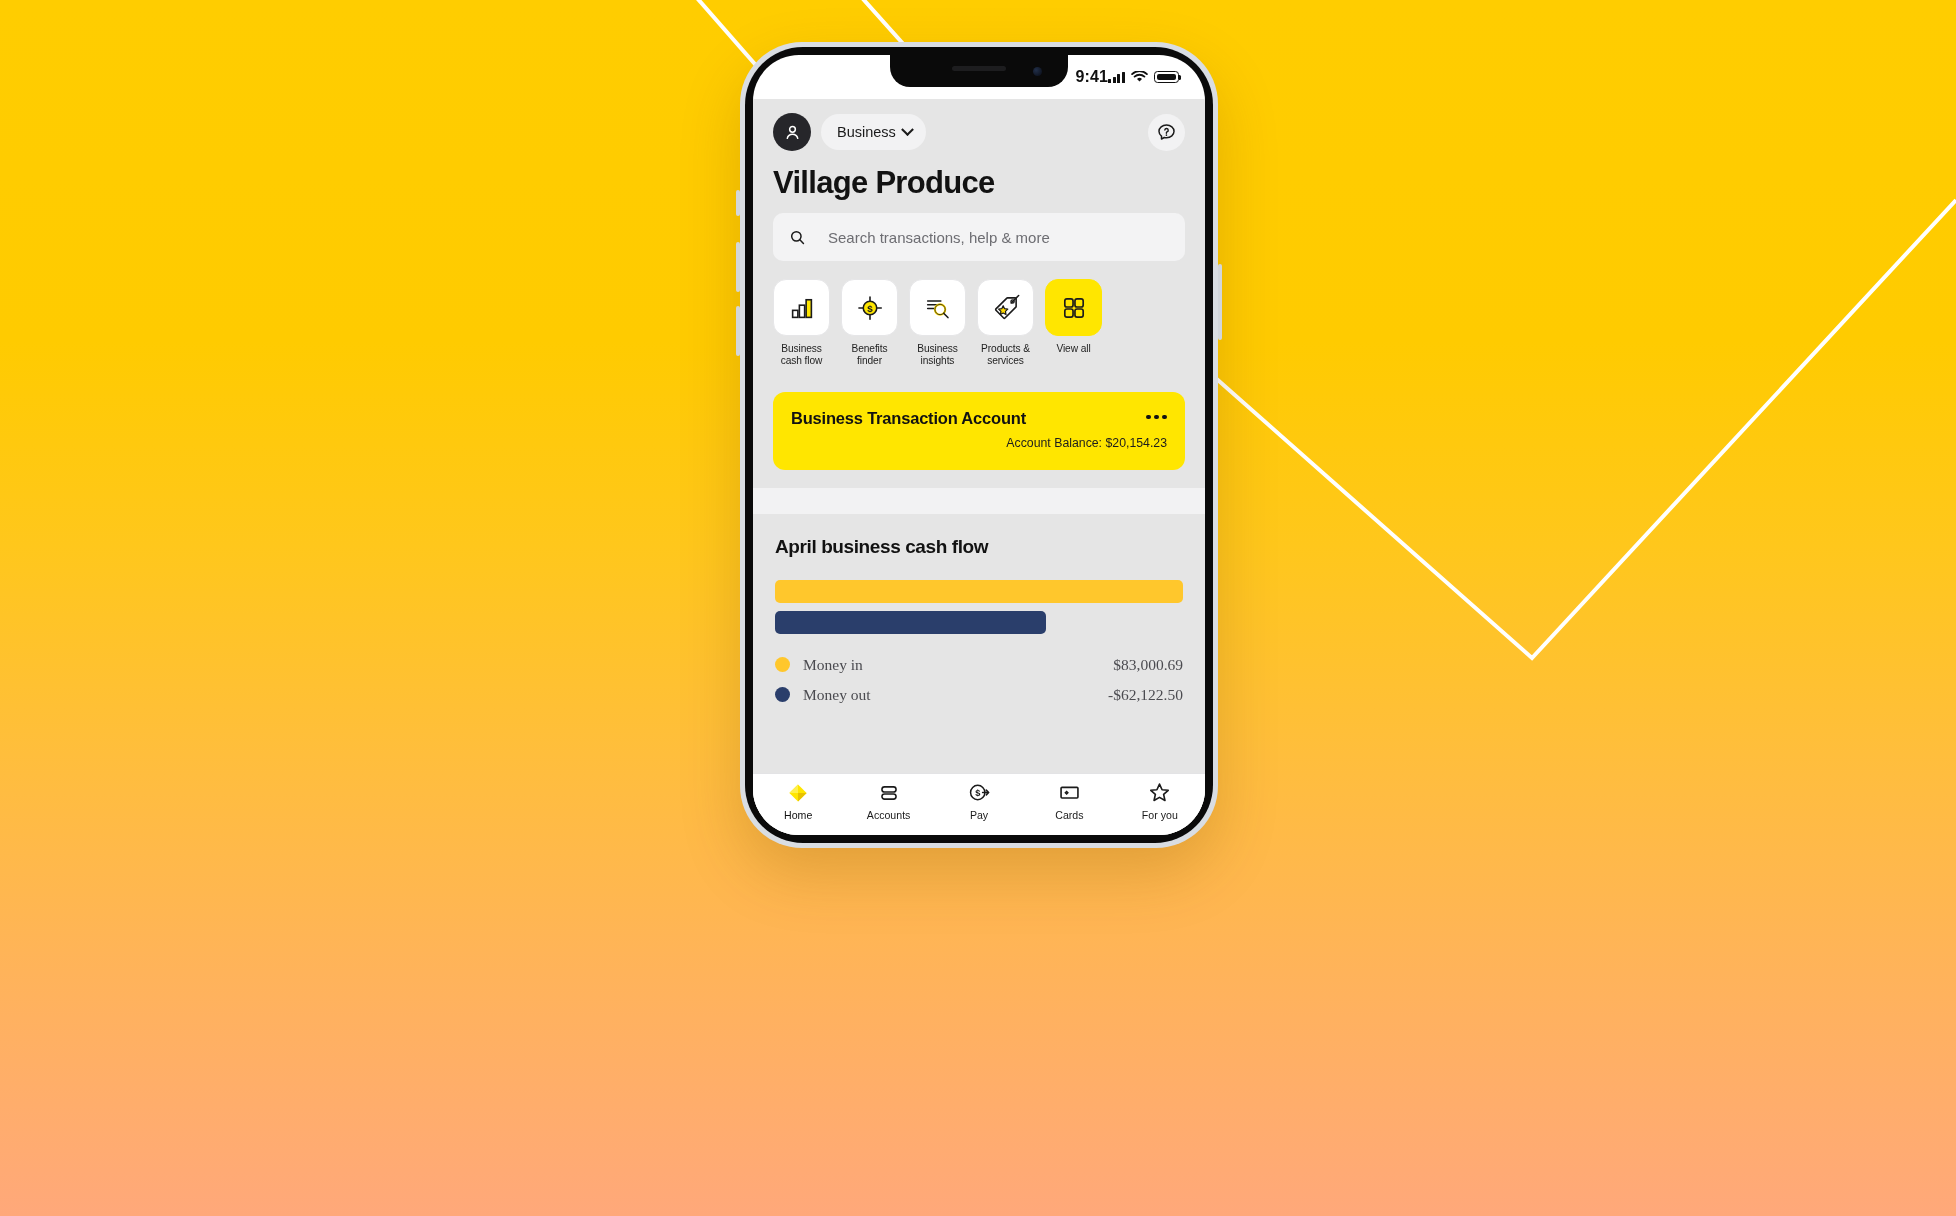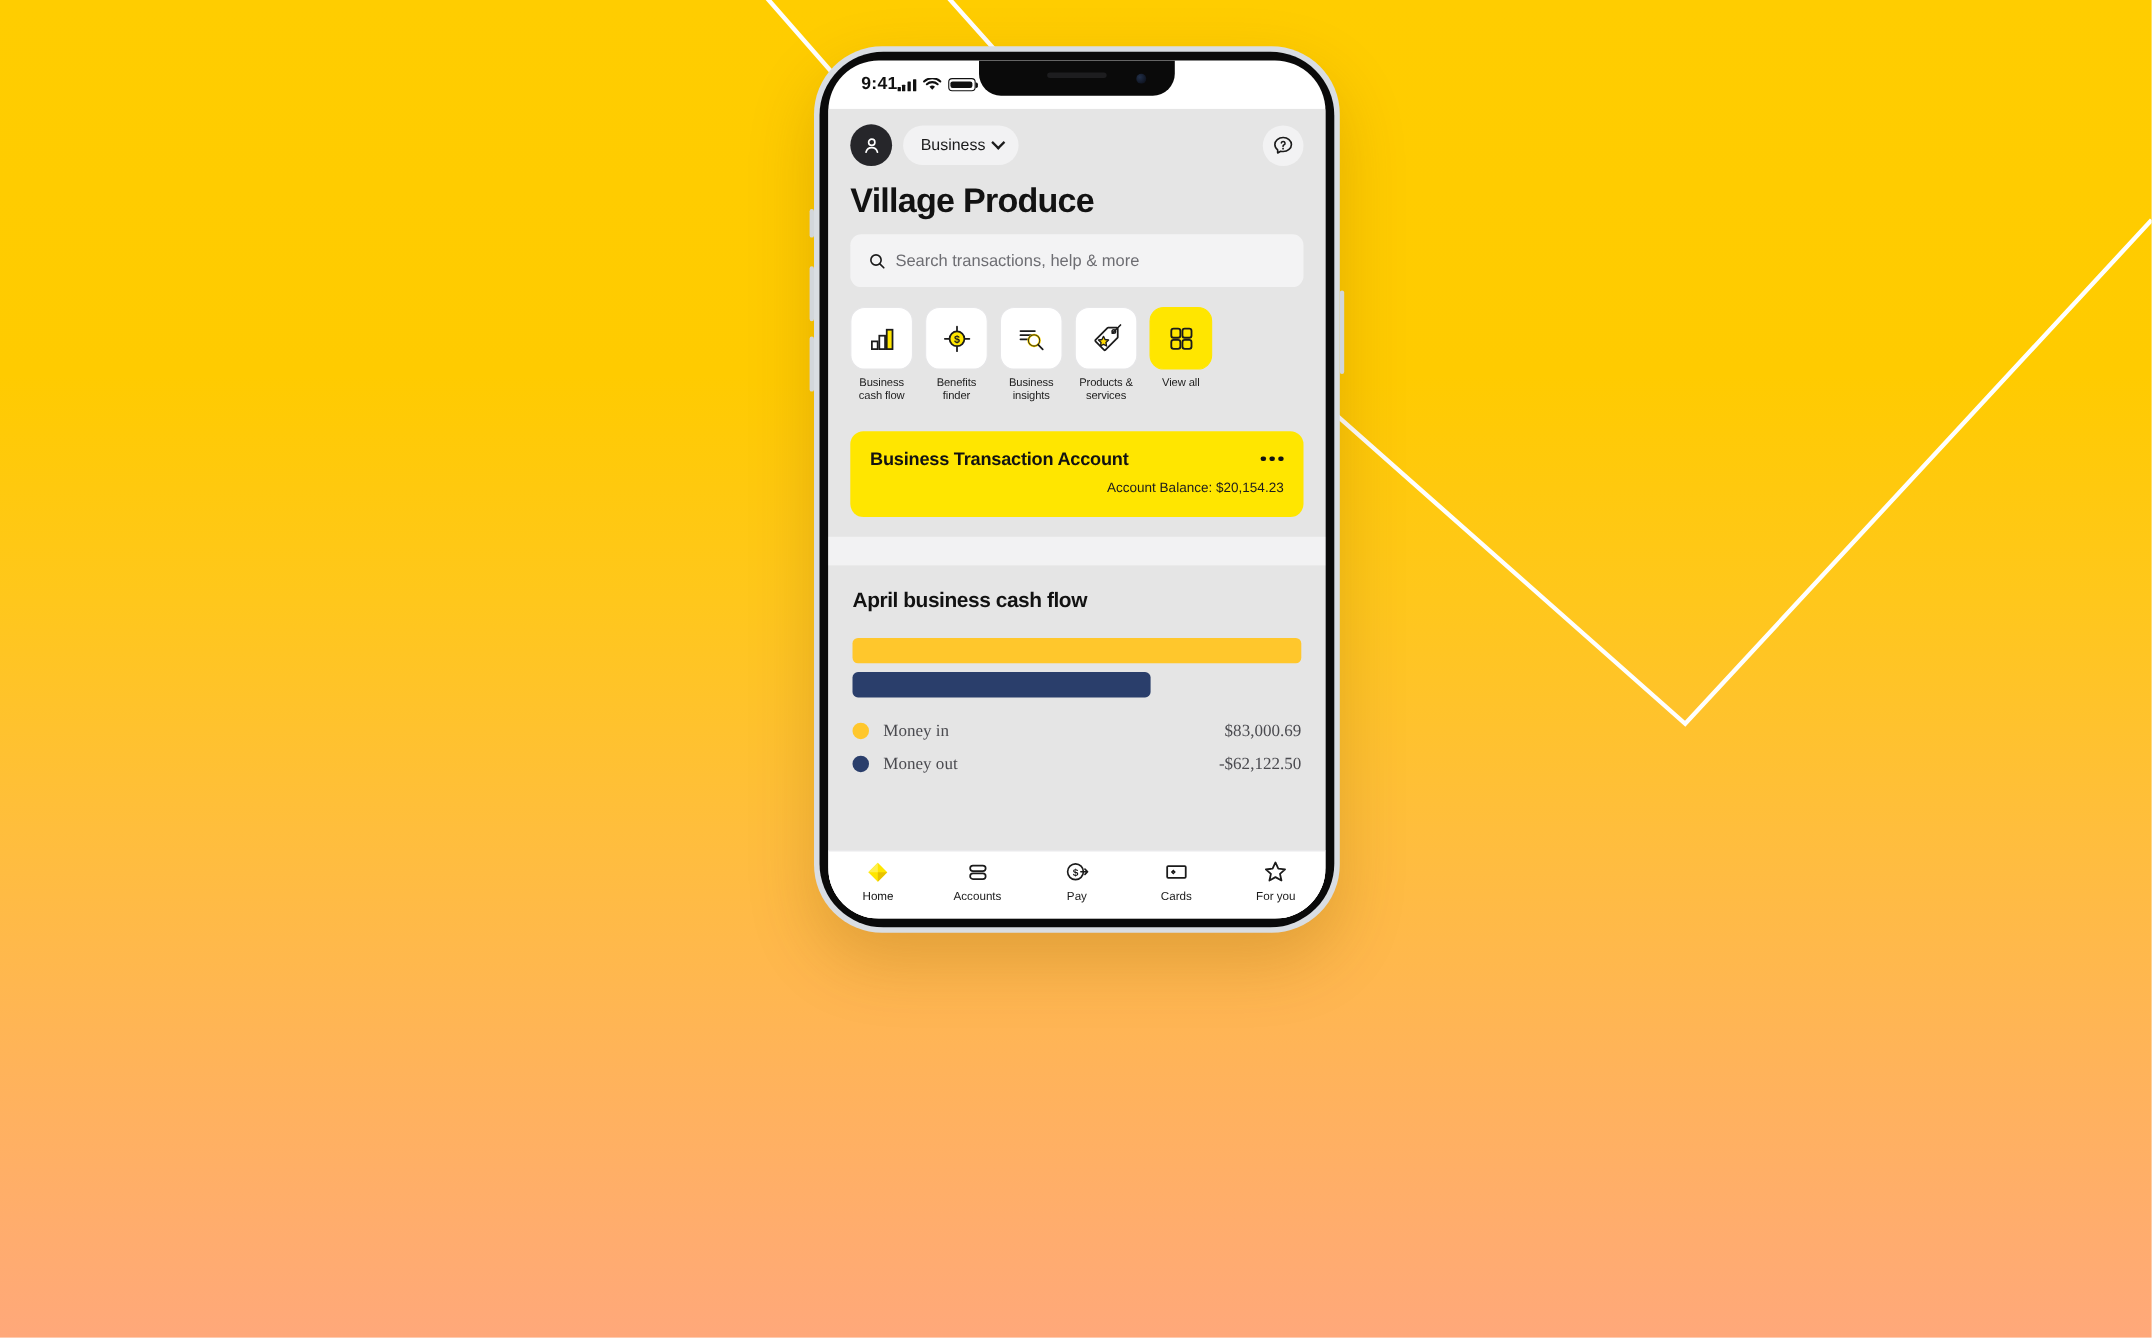--- a/index.html
+++ b/index.html
@@ -54,21 +54,21 @@
   }
   .notch .camera {
     position: absolute; right: 26px; top: 12px;
     width: 9px; height: 9px; border-radius: 50%;
     background: radial-gradient(circle at 35% 35%, #22304a 0%, #101624 70%);
   }
 
   
   .statusbar {
     height: 44px; flex: 0 0 44px; position: relative; z-index: 11;
-    display: flex; align-items: center; justify-content: flex-start;
+    display: flex; align-items: center; justify-content: flex-end;
     padding: 0 26px 0 30px;
   }
   .status-time { font-size: 16px; font-weight: 700; color: #111; letter-spacing: .2px; }
   .status-icons { display: flex; align-items: center; gap: 6px; }
   .sig { display: flex; align-items: flex-end; gap: 1.6px; height: 11px; }
   .sig i { width: 3px; background: #111; border-radius: .6px; display: block; }
   .sig i:nth-child(1){height:4px;} .sig i:nth-child(2){height:6px;}
   .sig i:nth-child(3){height:8.5px;} .sig i:nth-child(4){height:11px;}
   .batt { width: 25px; height: 12px; border: 1.6px solid #111; border-radius: 3.6px; position: relative; }
   .batt::after { content:""; position:absolute; right:-3.4px; top:3.4px; width:2px; height:5px;
@@ -100,21 +100,21 @@
     display:flex; align-items:center; justify-content:center;
   }
 
   .page-title {
     font-size: 31px; font-weight: 800; letter-spacing:-.7px;
     color:#121212; padding: 8px 20px 12px 20px;
   }
 
   .search-bar {
     margin: 0 20px; height: 48px; border-radius: 10px; background:#f3f3f4;
-    display:flex; align-items:center; gap:8px; padding: 0 16px;
+    display:flex; align-items:center; gap:22px; padding: 0 16px;
   }
   .search-bar .ph { font-size: 15px; color:#6d6d72; }
 
   .actions-row {
     display:flex; gap:11px; padding: 18px 20px 8px 20px;
   }
   .action { width: 57px; display:flex; flex-direction:column; align-items:center; gap:7px; }
   .action-tile {
     width: 57px; height: 57px; border-radius: 13px; background:#fff;
     border: 1px solid #e6e6e8; display:flex; align-items:center; justify-content:center;

